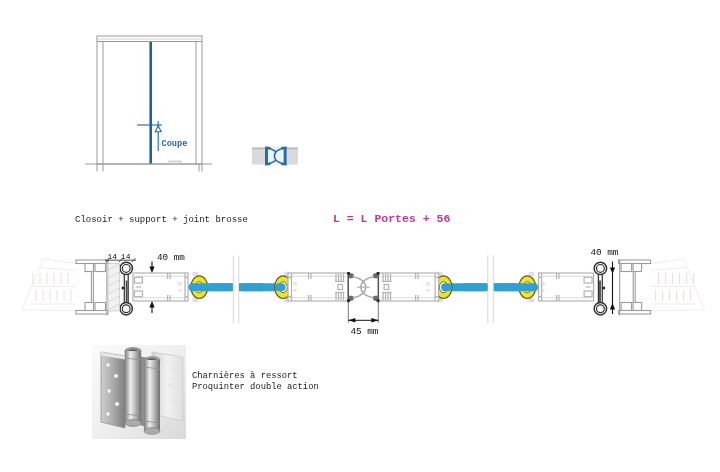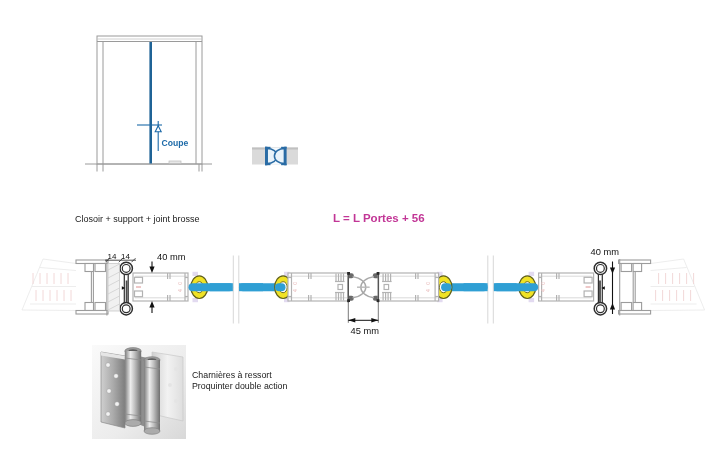--- a/index.html
+++ b/index.html
@@ -1,17 +1,17 @@
 <!DOCTYPE html>
 <html><head>
 <meta charset="utf-8">
 <style>
   html,body{margin:0;padding:0;background:#fff;}
   #page{position:relative;width:720px;height:472px;background:#fff;overflow:hidden;
-        font-family:Liberation Sans, sans-serif;}
+        font-family:Liberation Mono, monospace;}
   svg{position:absolute;left:0;top:0;}
 </style>
 </head>
 <body>
 <div id="page">
 <svg width="720" height="472" viewBox="0 0 720 472">
 <defs>
   <g id="hatchrow">
     <line x1="0" y1="0" x2="0" y2="14" stroke="#eec6c6" stroke-width="1"></line>
   </g>

